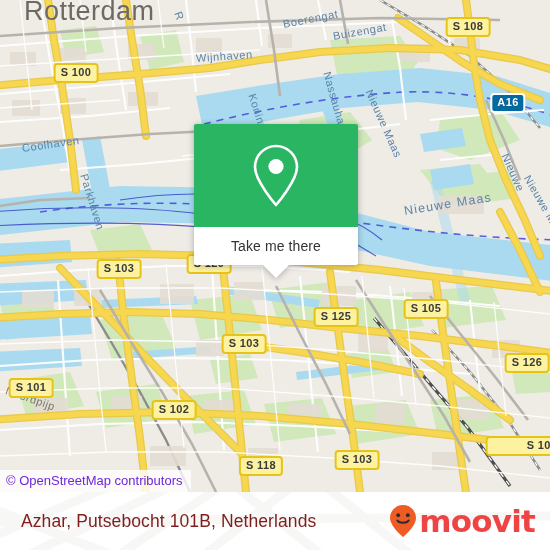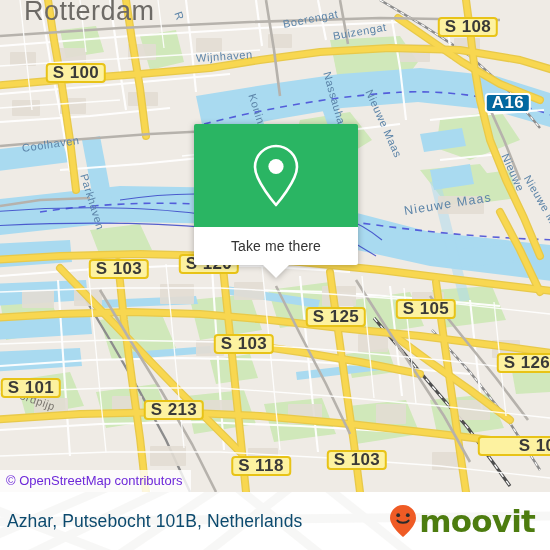--- a/index.html
+++ b/index.html
@@ -27,21 +27,21 @@
   }
   .map-svg { position: absolute; left: 0; top: 0; }
 
   
   .shield {
     position: absolute;
     background: #fdf2a0;
     border: 2px solid #e8c317;
     border-radius: 4px;
     color: #3a3a38;
-    font-size: 17px;
+    font-size: 11px;
     font-weight: bold;
     font-family: "Liberation Sans", sans-serif;
     letter-spacing: 0.4px;
     padding: 1px 5px 2px 5px;
     line-height: 13px;
     white-space: nowrap;
     transform: translate(-50%, -50%);
     box-sizing: border-box;
   }
   .shield.motorway {
@@ -155,39 +155,39 @@
     overflow: hidden;
   }
   #footer-watermark {
     position: absolute;
     left: 0; top: 0;
     width: 550px; height: 58px;
     opacity: 0.5;
   }
   #footer-address {
     position: relative;
-    margin-left: 7px;
+    margin-left: 21px;
     font-size: 17.5px;
-    color: #0c4a6e;
+    color: #7f1d1d;
     font-family: "Liberation Sans", sans-serif;
     letter-spacing: 0.1px;
     z-index: 2;
   }
   #footer-logo {
     position: absolute;
     right: 15px;
     top: 50%;
     transform: translateY(-50%);
     display: flex;
     align-items: center;
     z-index: 2;
   }
   #logo-word {
     font-size: 31px;
-    color: #4d7c0f;
+    color: #ef4444;
     font-family: "DejaVu Sans", sans-serif;
     font-weight: bold;
     letter-spacing: -0.8px;
     margin-left: 1px;
     line-height: 31px;
   }
 </style>
 </head>
 <body>
 
@@ -446,21 +446,21 @@
     <div class="shield" style="left:76px; top:73px;text-align:right;">S 100</div>
     <div class="shield" style="left:468px; top:27px;">S 108</div>
     <div class="shield motorway" style="left:508px; top:103px;">A16</div>
     <div class="shield" style="left:119px; top:269px;">S 103</div>
     <div class="shield" style="left:209px; top:264px;">S 120</div>
     <div class="shield" style="left:426px; top:309px;">S 105</div>
     <div class="shield" style="left:336px; top:317px;">S 125</div>
     <div class="shield" style="left:244px; top:344px;">S 103</div>
     <div class="shield" style="left:527px; top:363px;">S 126</div>
     <div class="shield" style="left:31px; top:388px;">S 101</div>
-    <div class="shield" style="left:174px; top:410px;">S 213</div>
+    <div class="shield" style="left:174px; top:410px;">S 102</div>
     <div class="shield" style="left:525px; top:446px;padding-left:39px;">S 104</div>
     <div class="shield" style="left:261px; top:466px;">S 118</div>
     <div class="shield" style="left:357px; top:460px;">S 103</div>
 
     <div id="attribution">© OpenStreetMap contributors</div>
 
     <div id="popup">
       <div id="popup-head">
         <svg width="54" height="66" viewBox="0 0 54 66">
           <path d="M27 3 C15.4 3 6 12.4 6 24 C6 38 27 62 27 62 C27 62 48 38 48 24 C48 12.4 38.6 3 27 3 Z" fill="none" stroke="#ffffff" stroke-width="2.6" stroke-linejoin="round"></path>

